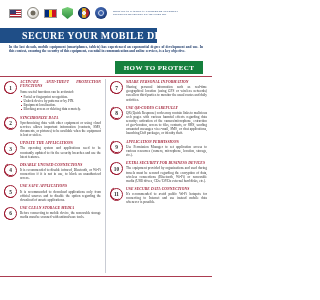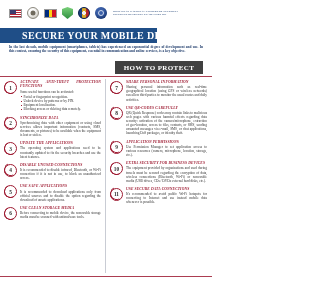--- a/index.html
+++ b/index.html
@@ -77,21 +77,21 @@
   
   .intro{
     position:absolute;left:9px;top:45px;width:194px;
     font-size:3.5px;line-height:4.4px;text-align:justify;
     color:#1f3c6b;font-weight:bold;
   }
 
   
   .howbar{
     position:absolute;right:9px;top:61px;width:88px;height:13px;
-    background:#404040;display:flex;align-items:center;justify-content:center;
+    background:#15803d;display:flex;align-items:center;justify-content:center;
   }
   .howbar-text{
     color:#ffffff;font-weight:bold;font-size:7px;letter-spacing:0.4px;
     font-family:"Liberation Serif",serif;white-space:nowrap;
   }
 
   .rule{position:absolute;left:0;top:76px;width:212px;height:0.7px;background:#9e1b32;opacity:.85;}
   .rule-bottom{position:absolute;left:0;top:276px;width:212px;height:0.7px;background:#9e1b32;opacity:.85;}
   .divider-v{position:absolute;left:104.5px;top:79px;width:0.5px;height:194px;background:#c9ccd4;}
 

